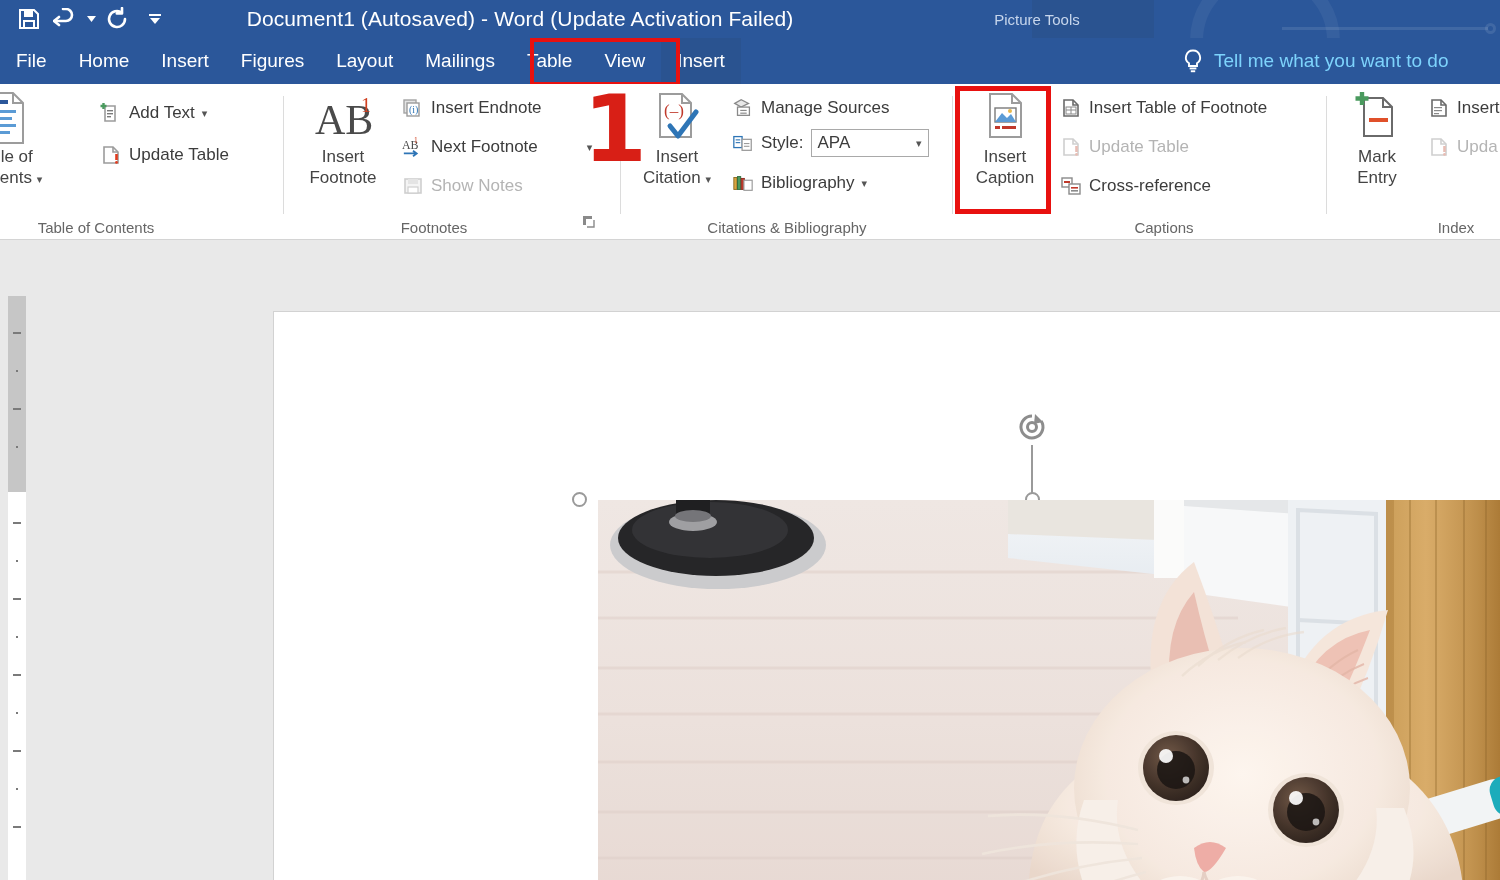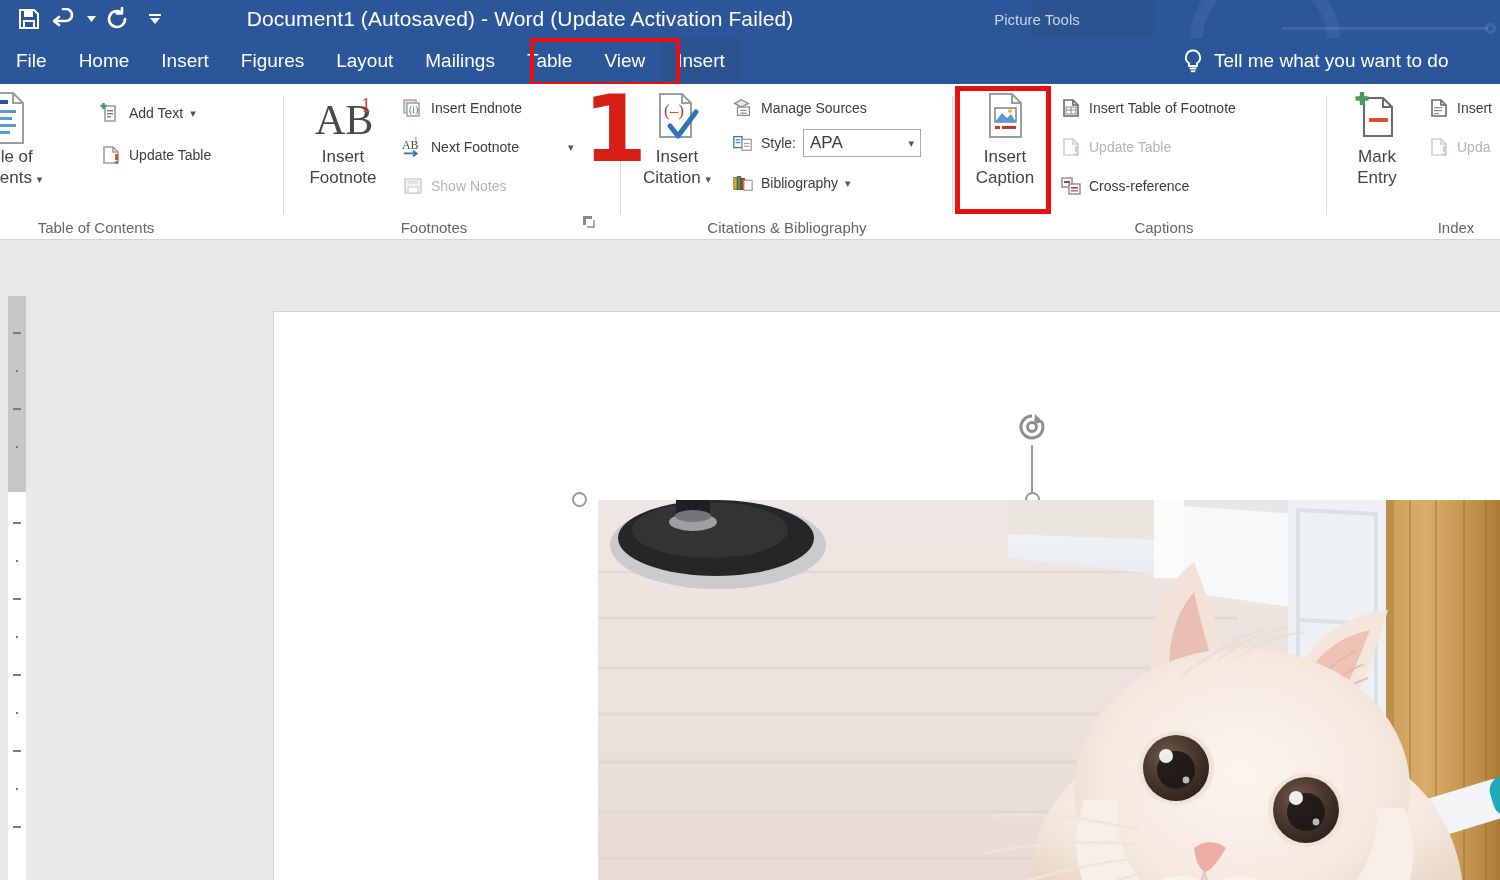--- a/index.html
+++ b/index.html
@@ -56,21 +56,21 @@
   .tabs { position: absolute; left: 0; top: 0; height: 46px; display: flex; align-items: stretch; }
   .tab {
     display: flex; align-items: center; justify-content: center;
     color: #ffffff; font-size: 19px; padding: 0 16px; white-space: nowrap;
     height: 46px;
   }
   .tab.active { background: #ffffff; color: #2b579a; border-radius: 3px 3px 0 0; }
   .tab.ctx { background: #2a5390; }
   .tellme {
     position: absolute; left: 1182px; top: 0; height: 46px;
-    display: flex; align-items: center; gap: 10px; color: #ffffff; font-size: 19px;
+    display: flex; align-items: center; gap: 10px; color: #7dd3fc; font-size: 19px;
     white-space: nowrap;
   }
   .bulb { width: 22px; height: 24px; flex: none; }
 
   
   .tab-redbox {
     position: absolute; left: 530px; top: 38px; width: 150px; height: 48px;
     border: 4px solid #e8110f; pointer-events: none;
   }
 
@@ -91,21 +91,21 @@
     position: absolute; display: flex; flex-direction: column; align-items: center;
     width: 98px; text-align: center;
   }
   .bigbtn .lbl { font-size: 17px; color: #444; line-height: 21px; white-space: nowrap; }
   .bigbtn .icon { height: 56px; display: flex; align-items: center; justify-content: center; }
 
   .smallrow {
     position: absolute; display: flex; align-items: center; gap: 7px;
     height: 30px; white-space: nowrap;
   }
-  .smallrow .lbl { font-size: 14px; color: #3c3c3c; }
+  .smallrow .lbl { font-size: 17px; color: #3c3c3c; }
   .smallrow .lbl.dim { color: #b4b4b4; }
   .smallrow .ic { width: 22px; height: 22px; flex: none; display:flex; align-items:center; justify-content:center; }
   .caret { font-size: 11px; color: #555; }
 
   .stylebox {
     width: 118px; height: 28px; border: 1px solid #a9a9a9; background: #fff;
     display: flex; align-items: center; padding: 0 6px; font-size: 17px; color: #3c3c3c;
     justify-content: space-between;
   }
 

